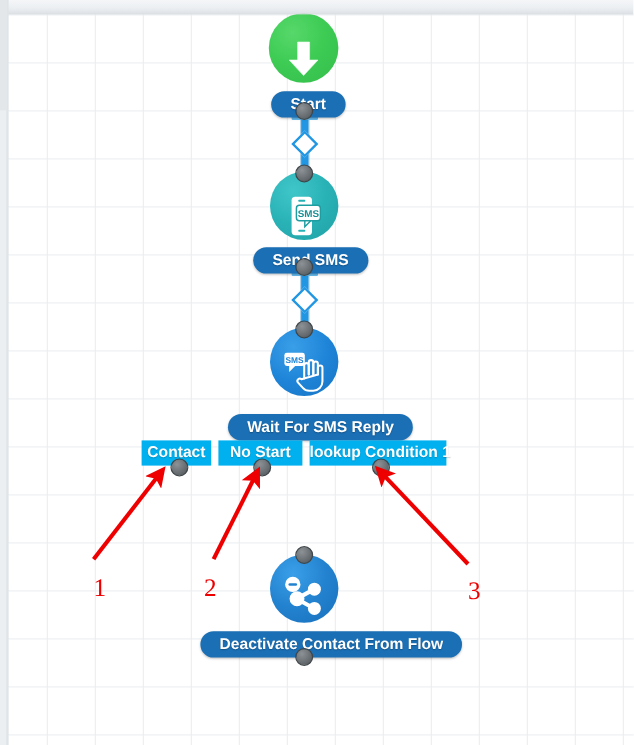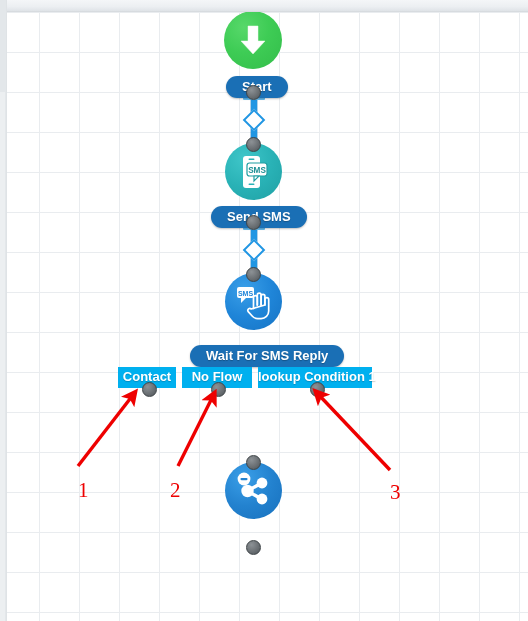--- a/index.html
+++ b/index.html
@@ -58,21 +58,21 @@
     position:absolute;width:15px;height:15px;border-radius:50%;
     background:radial-gradient(circle at 35% 30%, #8d9296 0%, #6b7074 55%, #4d5357 100%);
     border:1px solid #3f4548;
     box-sizing:border-box;
     z-index:22;
   }
 
   
   .node{
     position:absolute;border-radius:50%;
-    display:flex;align-items:center;justify-content:center;
+    display:flex;align-items:flex-end;justify-content:center;
     z-index:10;
   }
   .node-start{background:radial-gradient(circle at 34% 28%, #57d86a 0%, #3ecc55 45%, #33bd4a 100%);}
   .node-sms{background:radial-gradient(circle at 34% 28%, #3fc6c9 0%, #29b2b6 50%, #1fa0a4 100%);}
   .node-wait{background:radial-gradient(circle at 34% 28%, #3a9fe8 0%, #1f85d8 50%, #1673c4 100%);}
   .node-deact{background:radial-gradient(circle at 34% 28%, #3a9fe8 0%, #2382cf 50%, #1770bd 100%);}
 
   
   .pill{
     position:absolute;
@@ -166,40 +166,41 @@
         <path d="M28.1,24 L28.1,15.2 a1.9,1.9 0 0 1 3.8,0 L31.9,24"></path>
         <path d="M31.9,24 L31.9,18.5 a1.9,1.9 0 0 1 3.8,0 L35.7,30 a7.6,7.6 0 0 1 -7.6,7.6 l-3.4,0 a7.3,7.3 0 0 1 -5.3,-2.4 L15.2,30.6 a2,2 0 0 1 3,-2.6 z"></path>
       </g>
     </svg>
   </div>
   <div class="pill" style="left:190px;top:345px;">Wait For SMS Reply</div>
 
   <div class="branch" style="left:118px;top:367px;width:58px;padding:0;">Contact</div>
   <div class="dot" style="left:142px;top:382px;"></div>
 
-  <div class="branch" style="left:182px;top:367px;width:70px;padding:0;">No Flow</div>
+  <div class="branch" style="left:182px;top:367px;width:70px;padding:0;">No Start</div>
   <div class="dot" style="left:211px;top:382px;"></div>
 
   <div class="branch" style="left:258px;top:367px;width:114px;padding:0;">lookup Condition 1</div>
   <div class="dot" style="left:310px;top:382px;"></div>
 
   <div class="dot" style="left:246px;top:455px;"></div>
   <div class="node node-deact" style="left:225px;top:462px;width:57px;height:57px;">
     <svg width="40" height="40" viewBox="0 0 40 40">
       <g stroke="#ffffff" stroke-width="3.4" stroke-linecap="round">
         <line x1="15" y1="19" x2="26" y2="13"></line>
         <line x1="15" y1="21" x2="26" y2="27"></line>
       </g>
       <circle cx="13.5" cy="20" r="6.2" fill="#ffffff"></circle>
       <circle cx="28" cy="12" r="5.4" fill="#ffffff"></circle>
       <circle cx="28" cy="28" r="5.4" fill="#ffffff"></circle>
       <circle cx="10" cy="8" r="6.4" fill="#ffffff"></circle>
       <rect x="6.4" y="7" width="7.2" height="2.2" rx="1.1" fill="#2382cf"></rect>
     </svg>
   </div>
+  <div class="pill" style="left:167px;top:526px;">Deactivate Contact From Flow</div>
   <div class="dot" style="left:246px;top:540px;"></div>
 
   <svg class="arrows">
     <defs>
       <marker id="ah" markerWidth="5" markerHeight="5" refX="2.6" refY="2.5" orient="auto">
         <polygon points="0,0 5,2.5 0,5 1.1,2.5" fill="#ee0000"></polygon>
       </marker>
     </defs>
     <line x1="78" y1="466" x2="133" y2="395" stroke="#ee0000" stroke-width="3.4" marker-end="url(#ah)"></line>
     <line x1="178" y1="466" x2="213" y2="396" stroke="#ee0000" stroke-width="3.4" marker-end="url(#ah)"></line>

